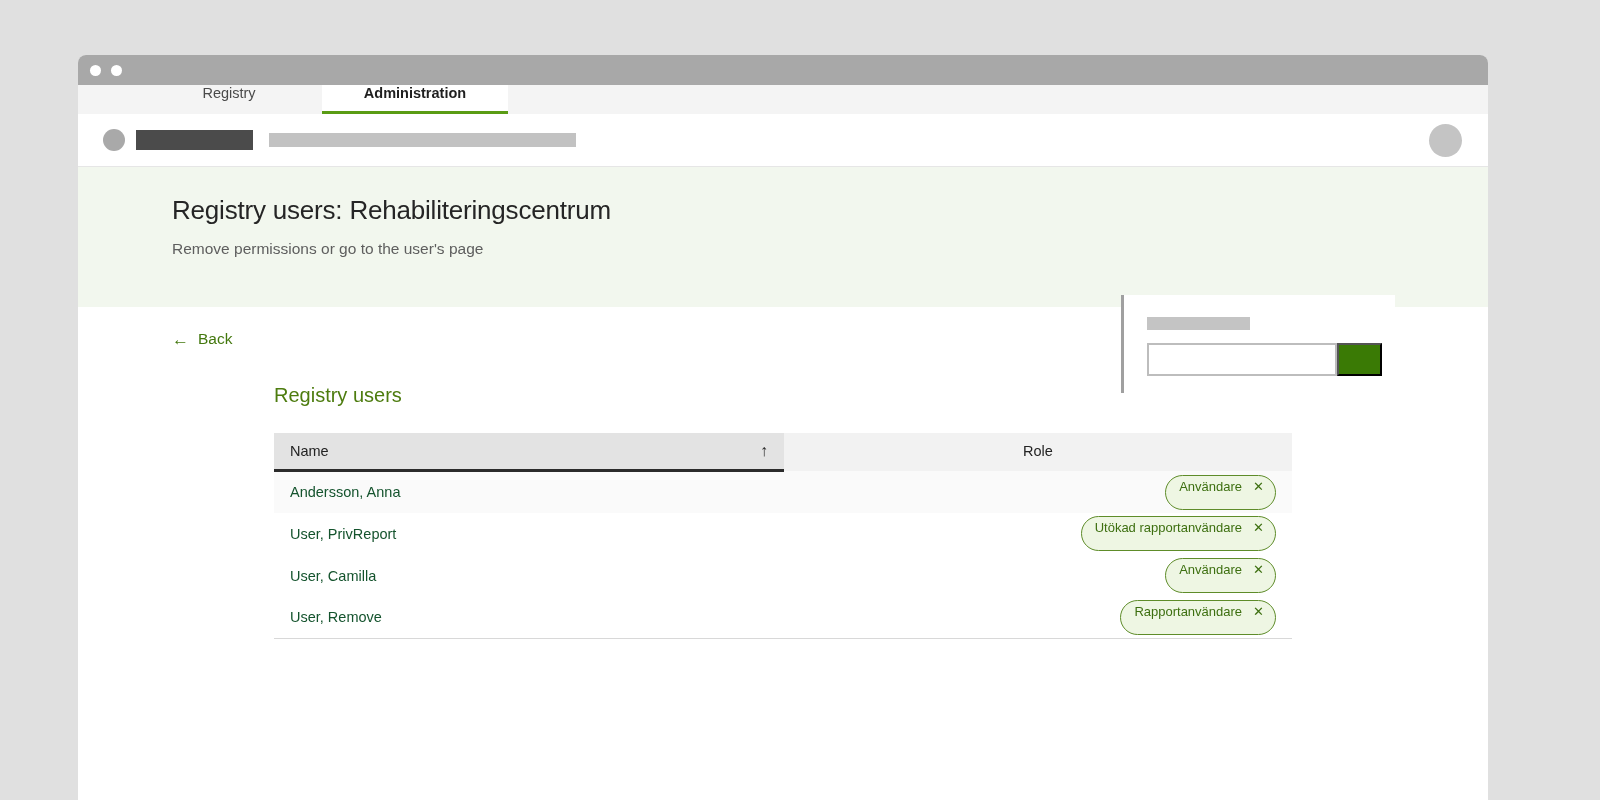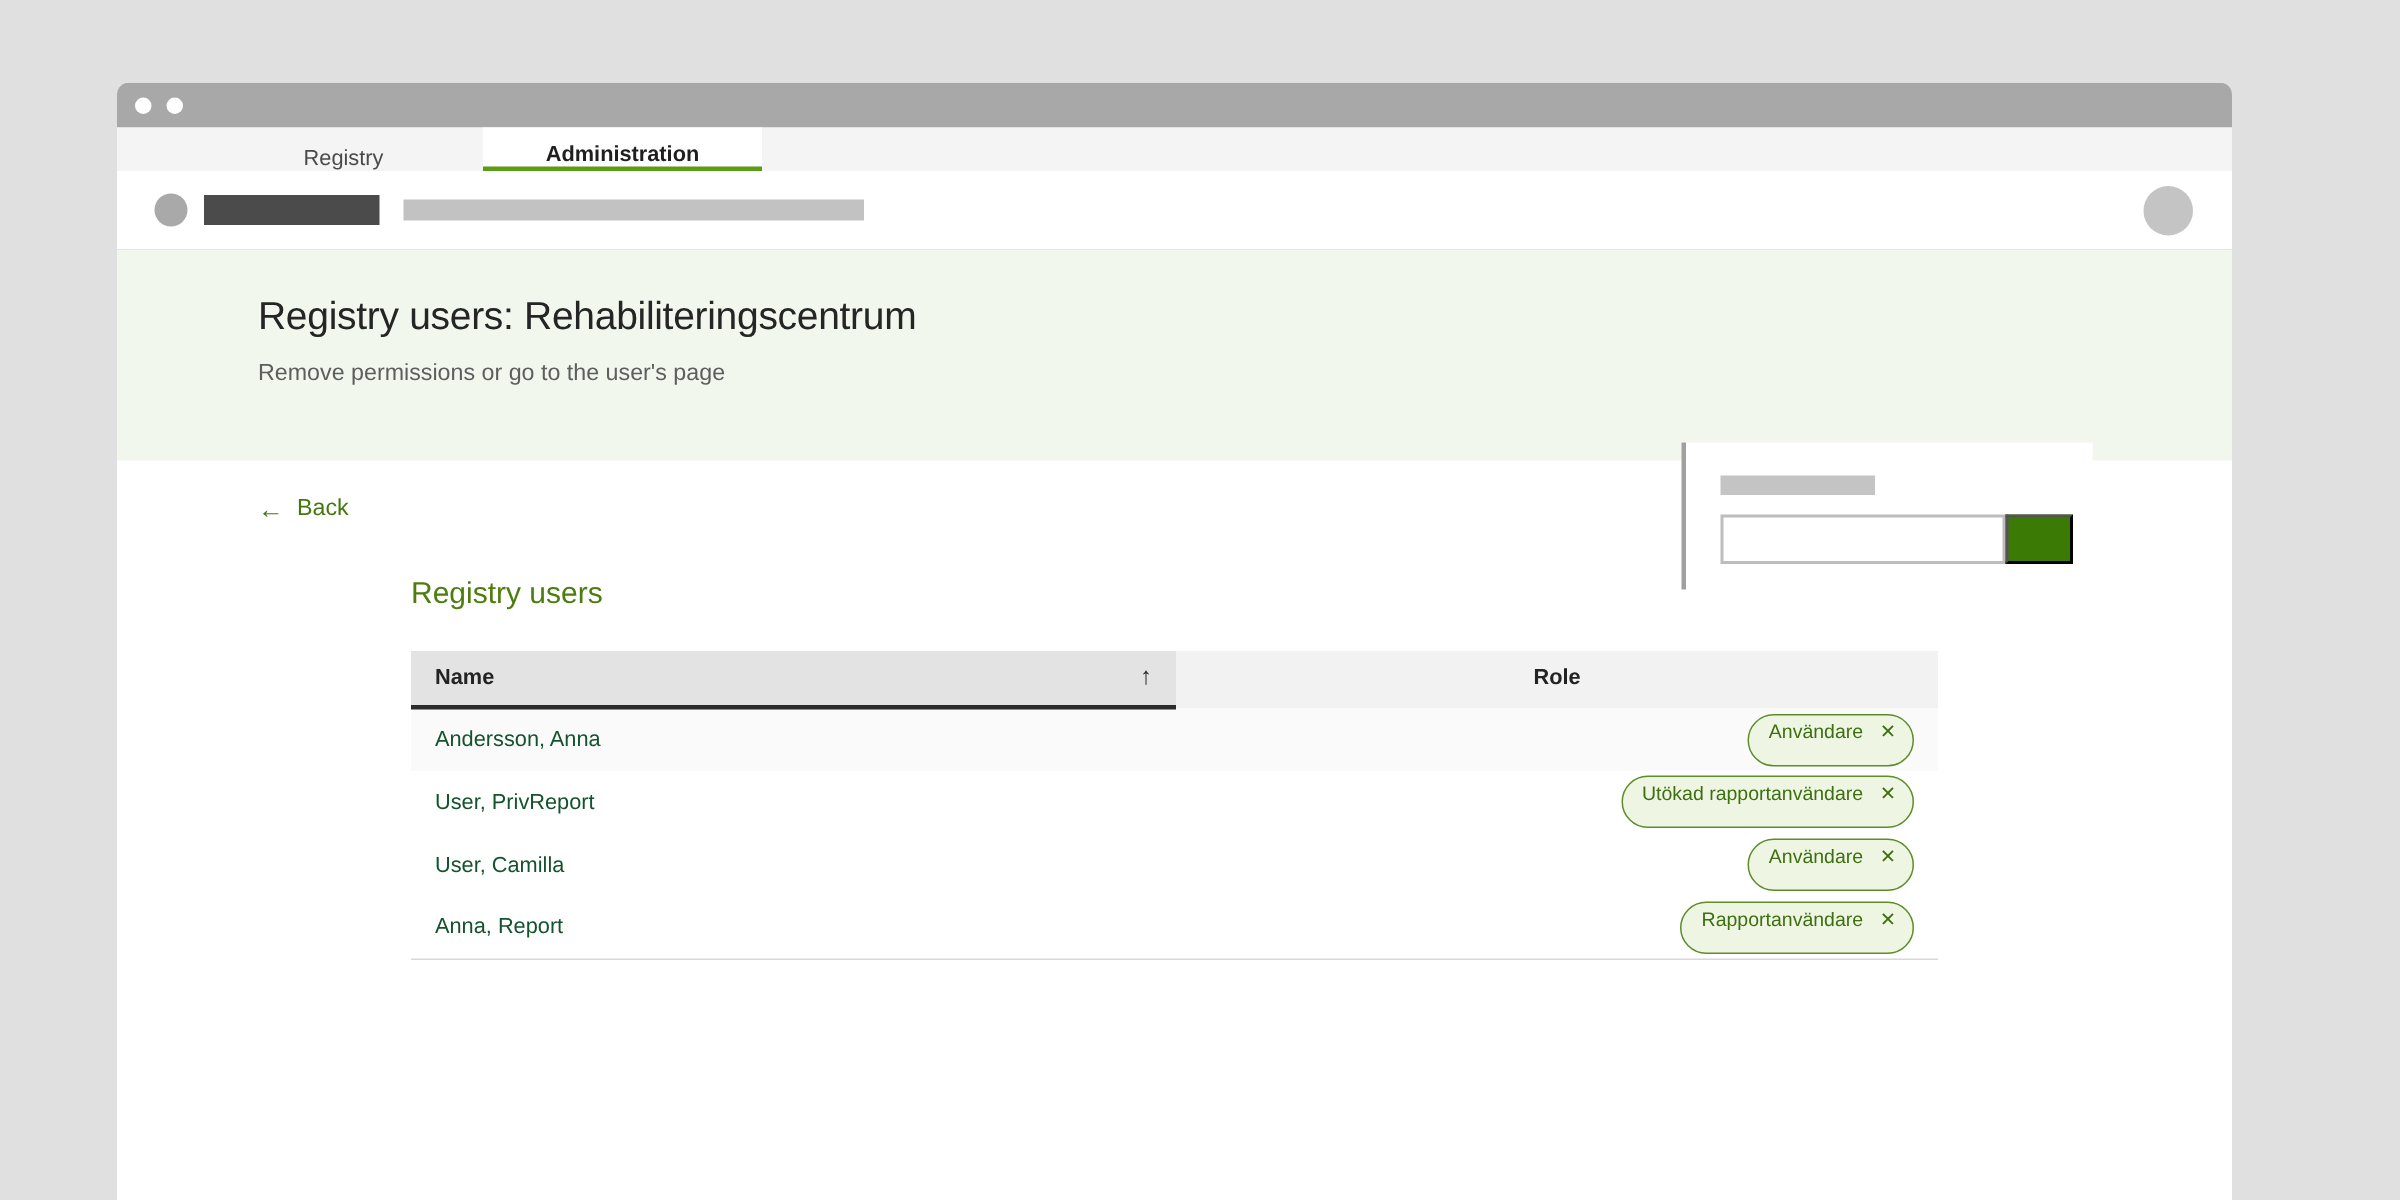--- a/index.html
+++ b/index.html
@@ -47,21 +47,21 @@
     height: 29px;
     background: #f4f4f4;
     display: flex;
     align-items: stretch;
     padding-left: 58px;
     box-sizing: border-box;
   }
   .tab {
     width: 186px;
     display: flex;
-    align-items: flex-end;
+    align-items: flex-start;
     justify-content: center;
     font-size: 14.5px;
     color: #4a4a4a;
     box-sizing: border-box;
     cursor: default;
   }
   .tab.active {
     background: #ffffff;
     color: #1f1f1f;
     font-weight: bold;
@@ -193,21 +193,21 @@
 
   
   #users-table {
     margin: 26px 0 0 196px;
     width: 1018px;
     border-collapse: collapse;
     table-layout: fixed;
   }
   #users-table thead th {
     font-size: 14.5px;
-    font-weight: bold;
+    font-weight: normal;
     color: #232323;
     height: 38px;
     padding: 0 16px;
     box-sizing: border-box;
   }
   th.col-name {
     background: #e3e3e3;
     text-align: left;
     border-bottom: 3px solid #2b2b2b;
     width: 510px;
@@ -350,21 +350,21 @@
               </span></td>
           </tr>
           <tr>
             <td class="cell-name"><a>User, Camilla</a></td>
             <td class="cell-role"><span class="role-chip">
                 <span>Användare</span>
                 <span class="chip-remove">✕</span>
               </span></td>
           </tr>
           <tr>
-            <td class="cell-name"><a>Anna, Report</a></td>
+            <td class="cell-name"><a>User, Remove</a></td>
             <td class="cell-role"><span class="role-chip">
                 <span>Rapportanvändare</span>
                 <span class="chip-remove">✕</span>
               </span></td>
           </tr>
         </tbody>
     </table>
 
   </div>
 </div>

